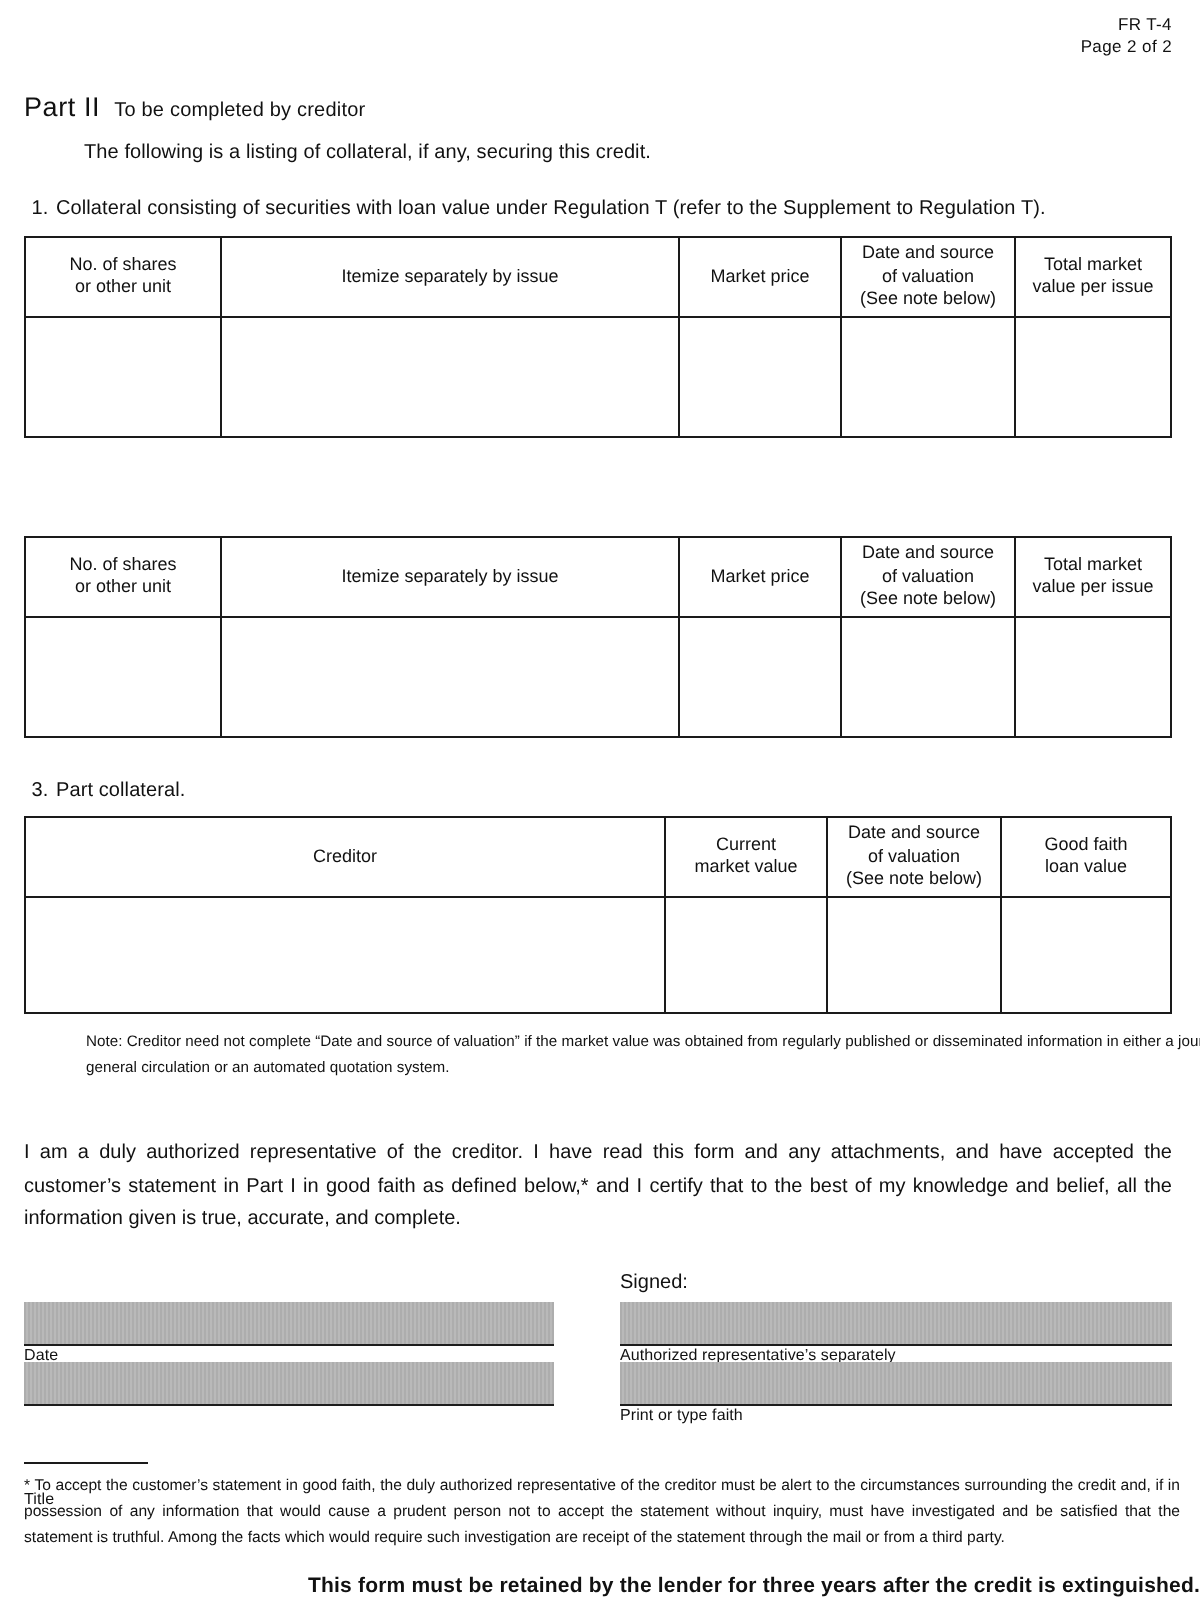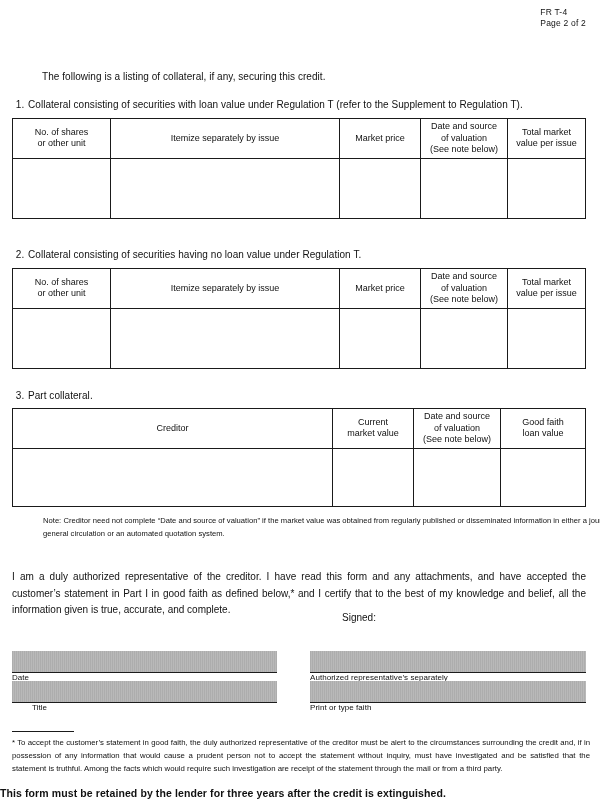--- a/index.html
+++ b/index.html
@@ -20,21 +20,21 @@
     width: 600px;
     height: 807px;
     overflow: hidden;
   }
 
   
   .doc-header {
     position: absolute;
     top: 7px;
     right: 14px;
-    text-align: left;
+    text-align: right;
     font-size: 8.5px;
     line-height: 11px;
     letter-spacing: 0.2px;
   }
 
   
   .part-head {
     position: absolute;
     left: 12px;
     top: 45px;
@@ -117,23 +117,22 @@
     left: 12px;
     width: 574px;
     top: 569px;
     font-size: 10px;
     line-height: 16.5px;
     text-align: justify;
   }
   .signed-label {
     position: absolute;
     left: 310px;
-    top: 612px;
-    font-size: 10px;
-    margin-left: 32px;
+    top: 636px;
+    font-size: 10px;
   }
 
   
   .sig-field {
     position: absolute;
     height: 21px;
     background:
       repeating-linear-gradient(90deg, #adadad 0 1px, #b9b9b9 1px 2px),
       #b3b3b3;
     border-bottom: 1.6px solid #1d1d1d;
@@ -141,21 +140,21 @@
   }
   .sig-cap {
     position: absolute;
     font-size: 8px;
     letter-spacing: 0.05px;
     white-space: nowrap;
   }
   .f-date  { left: 12px;  top: 651px; width: 265px; }
   .c-date  { left: 12px;  top: 673px; }
   .f-title { left: 12px;  top: 681px; width: 265px; }
-  .c-title { left: 12px;  top: 703px; margin-left: 20px; }
+  .c-title { left: 12px;  top: 745px; }
   .f-sig   { left: 310px; top: 651px; width: 276px; }
   .c-sig   { left: 310px; top: 673px; }
   .f-print { left: 310px; top: 681px; width: 276px; }
   .c-print { left: 310px; top: 703px; }
 
   
   .fn-rule {
     position: absolute;
     left: 12px;
     top: 731px;
@@ -170,36 +169,39 @@
     top: 736px;
     font-size: 7.8px;
     line-height: 13.2px;
     text-align: justify;
   }
   .footer-note {
     position: absolute;
     left: 0;
     width: 600px;
     top: 787px;
-    text-align: left;
+    text-align: right;
     font-size: 10.5px;
     font-weight: bold;
     letter-spacing: 0.1px;
   }
 </style>
 </head>
 <body>
 
 <div class="page">
 
   <div class="doc-header">
     <div>FR T-4</div>
     <div>Page 2 of 2</div>
   </div>
 
+  <div class="part-head">
+    <span class="part-title">Part II</span><span class="part-sub">To be completed by creditor</span>
+  </div>
 
   <div class="intro-line">The following is a listing of collateral, if any, securing this credit.</div>
 
   <div class="sec-label sec1"><span class="num">1.</span><span>Collateral consisting of securities with loan value under Regulation T (refer to the Supplement to Regulation T).</span></div>
 
   <table class="tbl t1">
     <tbody>
         <tr>
       <td class="hd" style="width:91px">No. of shares<br>or other unit</td>
       <td class="hd" style="width:222px">Itemize separately by issue</td>
@@ -210,21 +212,20 @@
     <tr>
       <td class="body-cell"></td>
       <td class="body-cell"></td>
       <td class="body-cell"></td>
       <td class="body-cell"></td>
       <td class="body-cell"></td>
     </tr>
   </tbody>
     </table>
 
-  <div class="sec-label sec2"><span class="num">2.</span><span>Collateral consisting of securities having no loan value under Regulation T.</span></div>
 
   <table class="tbl t2">
     <tbody>
         <tr>
       <td class="hd" style="width:91px">No. of shares<br>or other unit</td>
       <td class="hd" style="width:222px">Itemize separately by issue</td>
       <td class="hd" style="width:74px">Market price</td>
       <td class="hd" style="width:80px">Date and source<br>of valuation<br>(See note below)</td>
       <td class="hd">Total market<br>value per issue</td>
     </tr>

